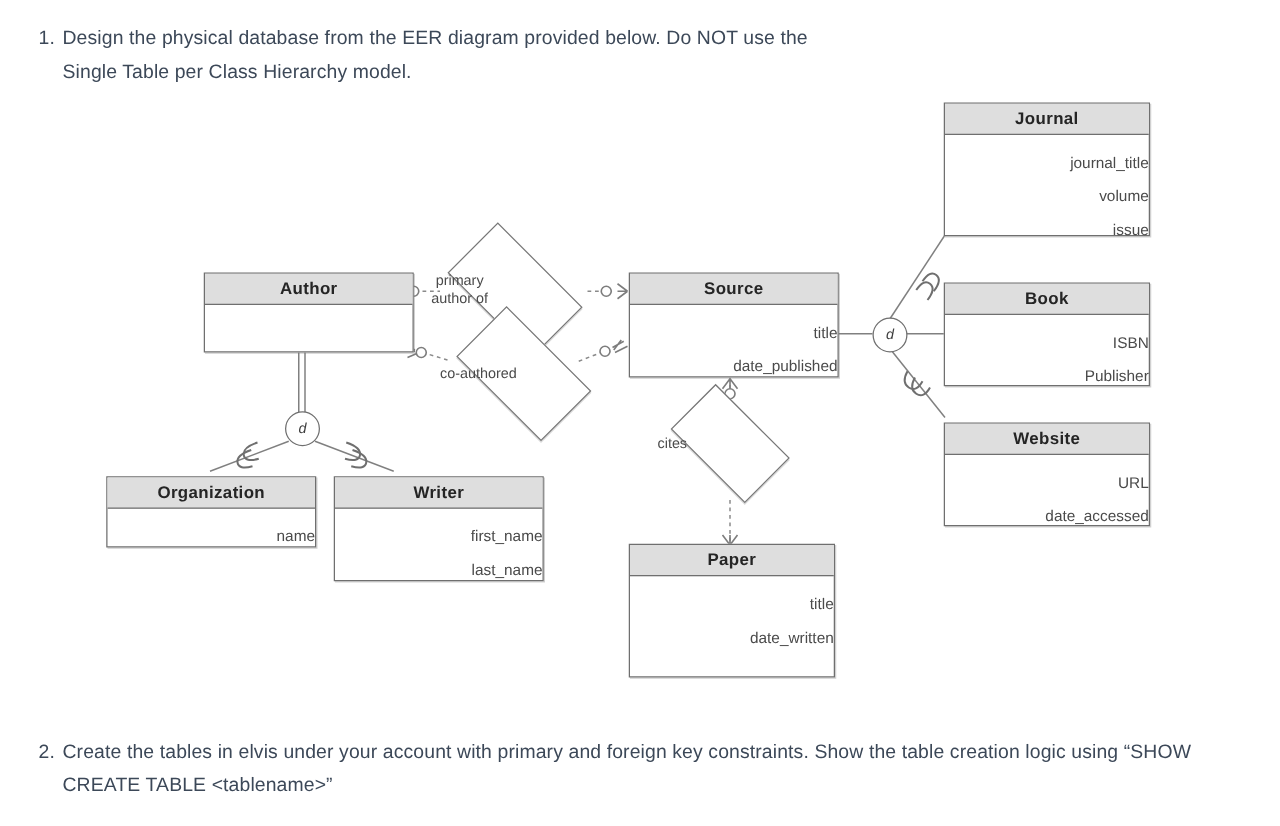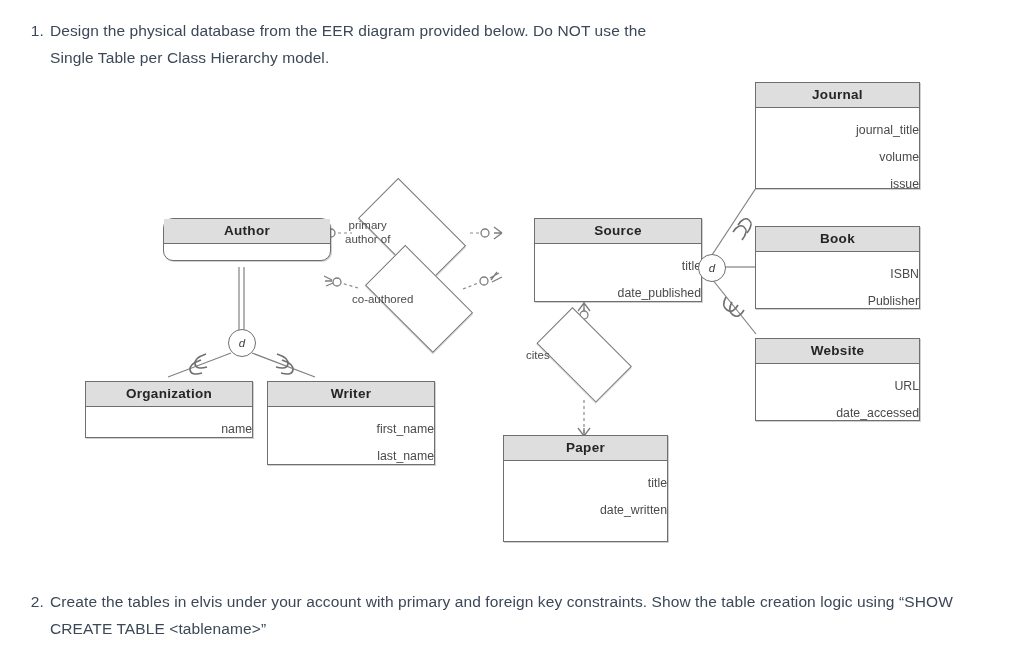--- a/index.html
+++ b/index.html
@@ -224,26 +224,26 @@
   <div class="diamond" style="left:352px; top:190px; width:133px; height:78px;">
     <div class="dia-shape"></div>
     <div class="dia-label">co-authored</div>
   </div>
 
   <div class="diamond" style="left:526px; top:250px; width:116px; height:70px;">
     <div class="dia-shape"></div>
     <div class="dia-label">cites</div>
   </div>
 
-  <div class="entity empty-body" style="left:163px; top:148px; width:168px; height:43px;border-radius:10px;">
+  <div class="entity empty-body" style="left:163px; top:148px; width:168px; height:64px;">
     <div class="ent-title">Author</div>
     <div class="ent-attrs"></div>
   </div>
 
-  <div class="entity" style="left:503px; top:148px; width:168px; height:84px;margin-left:31px;">
+  <div class="entity" style="left:503px; top:148px; width:168px; height:84px;">
     <div class="ent-title">Source</div>
     <div class="ent-attrs">
       <div class="attr">title</div>
       <div class="attr">date_published</div>
     </div>
   </div>
 
   <div class="entity" style="left:755px; top:12px; width:165px; height:107px;">
     <div class="ent-title">Journal</div>
     <div class="ent-attrs">

